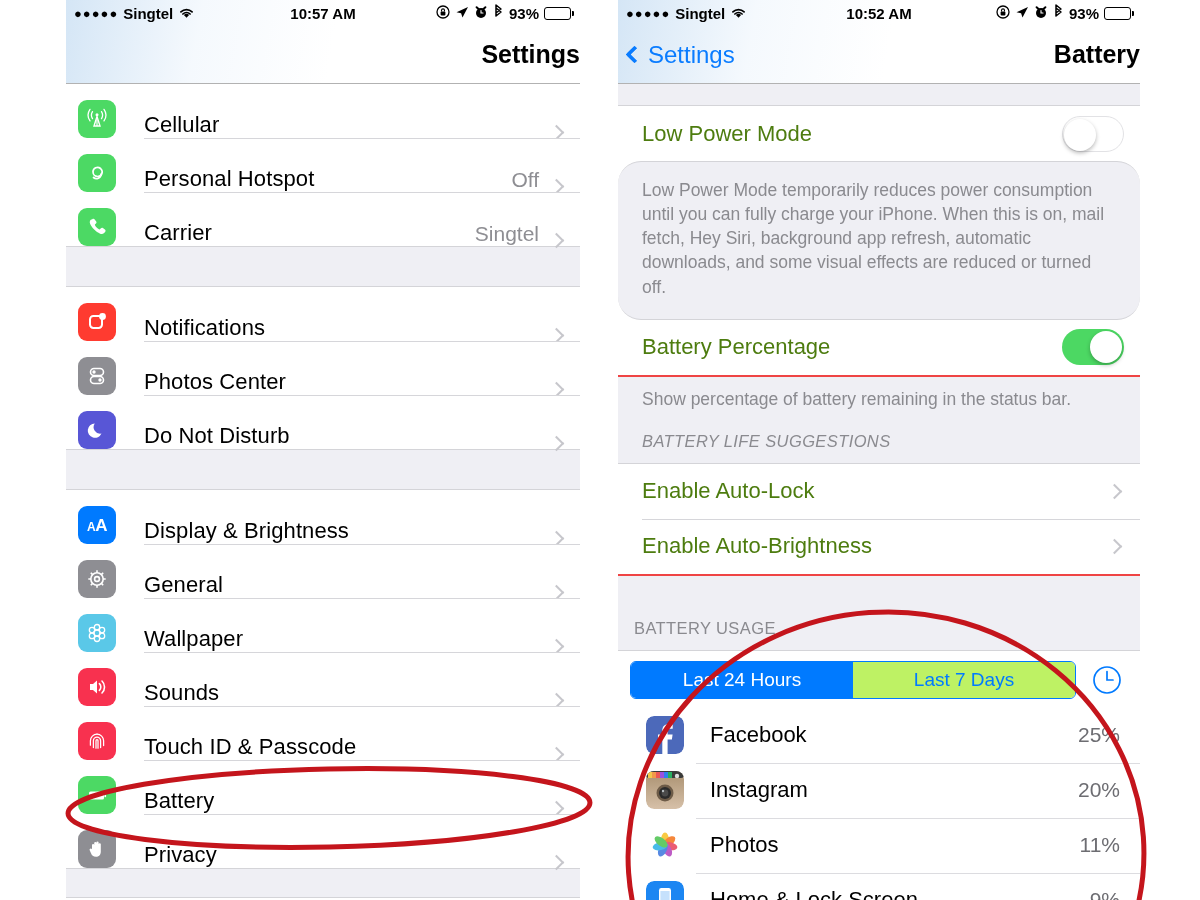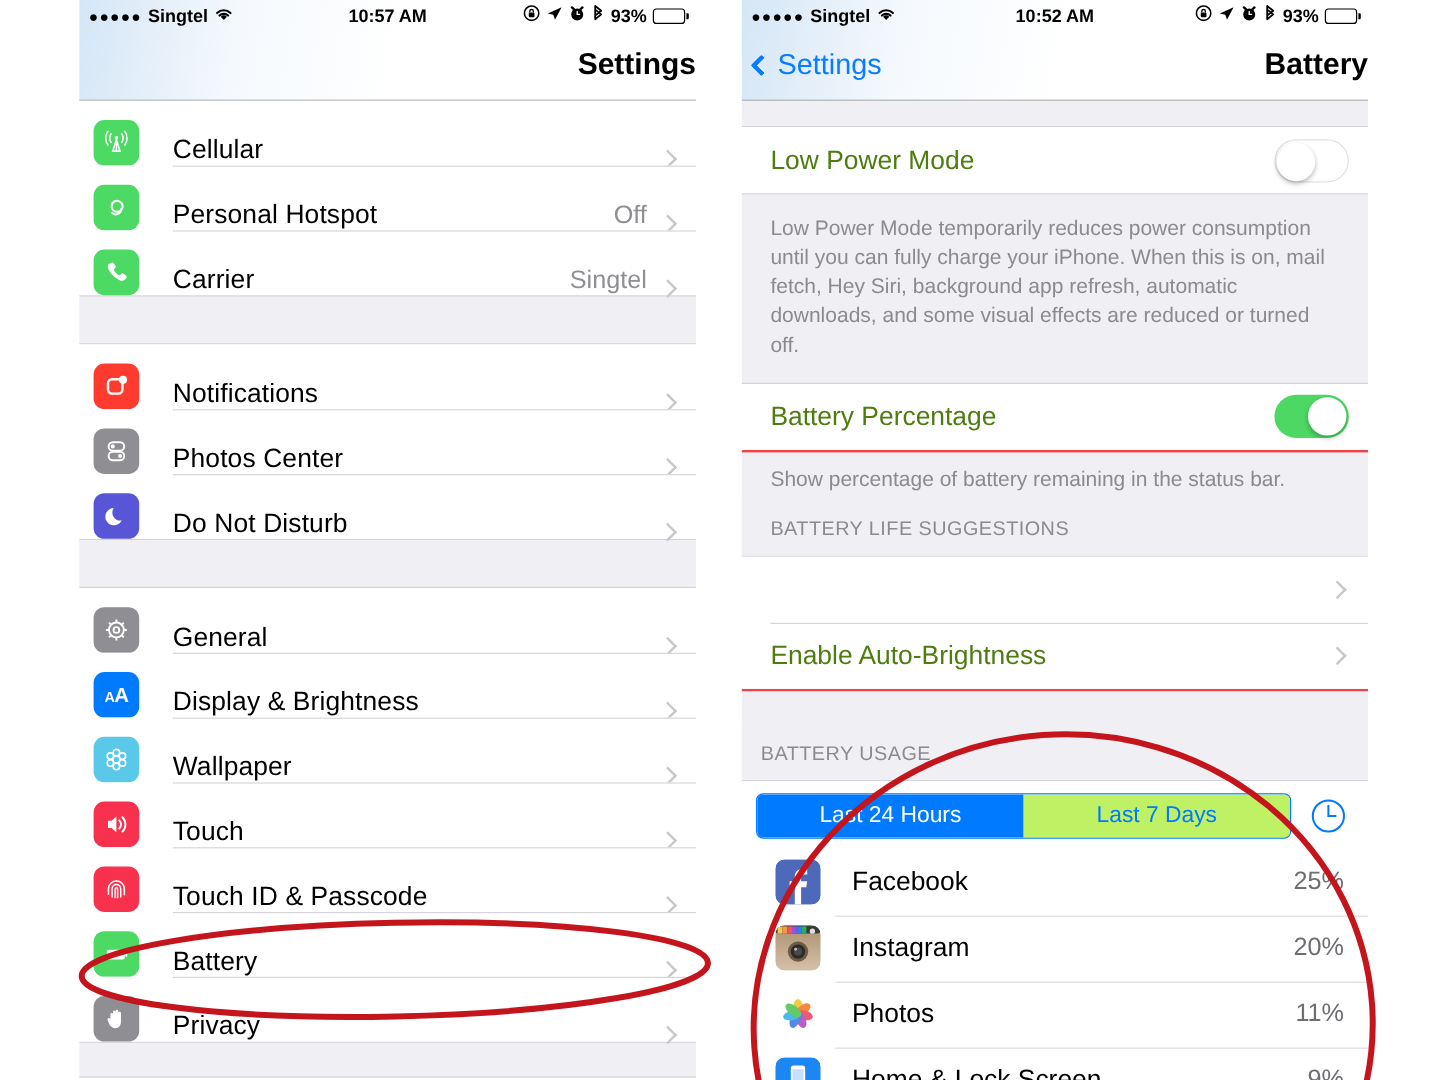--- a/index.html
+++ b/index.html
@@ -92,21 +92,21 @@
   .toggle.on  { background: #4cd863; }
   .knob {
     position: absolute; top: 2px; width: 32px; height: 32px; border-radius: 50%;
     background: #fff; box-shadow: 0 2px 4px rgba(0,0,0,.28);
   }
   .toggle.off .knob { left: 1px; }
   .toggle.on  .knob { right: 2px; }
 
   .footnote {
     background: #efeff4; color: #8a8a8f; font-size: 17.5px; line-height: 1.38;
-    padding: 16px 22px 20px 24px; border-top: 1px solid #d4d4d8; border-bottom: 1px solid #d4d4d8;
+    padding: 16px 22px 20px 24px; border-top: 1px solid #d4d4d8; border-bottom: 1px solid #d4d4d8; border-radius: 23px;
   }
   .gray-block { background: #efeff4; border-top: 2px solid #ef4444; border-bottom: 1px solid #d4d4d8; }
   .sec-head {
     background: #efeff4; color: #8a8a8f; font-size: 16.5px; letter-spacing: .4px;
     padding: 13px 24px 9px 24px;
   }
   .blank-gray { background: #efeff4; height: 42px; border-top: 1px solid #d4d4d8; border-bottom: 1px solid #d4d4d8; }
 
   
   .seg-wrap { display: flex; align-items: center; padding: 10px 16px 9px 12px; background: #fff; gap: 14px; }
@@ -264,40 +264,40 @@
         </div>
         <div class="row-label">Do Not Disturb</div>
         <div class="row-spacer"></div>
         <div class="chev"></div>
       </div>
     </div>
 
     <div class="group-gap"></div>
 
     <div>
+      <div class="row">
+        <div class="row-icon" style="background:#007aff">
+          <span style="font-size:17px;font-weight:bold;line-height:1;letter-spacing:-0.5px;">
+            <span style="font-size:12px;">A</span>A</span>
+        </div>
+        <div class="row-label">Display &amp; Brightness</div>
+        <div class="row-spacer"></div>
+        <div class="chev"></div>
+      </div>
       <div class="row">
         <div class="row-icon" style="background:#8e8e93">
           <svg width="26" height="26" viewBox="0 0 26 26">
               <g fill="none" stroke="#fff" stroke-width="1.6">
                 <circle cx="13" cy="13" r="6.2"></circle>
                 <circle cx="13" cy="13" r="2.4"></circle>
                 <path d="M13 6.8V4.3M13 21.7v-2.5M19.2 13h2.5M4.3 13h2.5M17.4 8.6l1.8-1.8M6.8 19.2l1.8-1.8M17.4 17.4l1.8 1.8M6.8 6.8l1.8 1.8"></path>
               </g>
             </svg>
         </div>
         <div class="row-label">General</div>
-        <div class="row-spacer"></div>
-        <div class="chev"></div>
-      </div>
-      <div class="row">
-        <div class="row-icon" style="background:#007aff">
-          <span style="font-size:17px;font-weight:bold;line-height:1;letter-spacing:-0.5px;">
-            <span style="font-size:12px;">A</span>A</span>
-        </div>
-        <div class="row-label">Display &amp; Brightness</div>
         <div class="row-spacer"></div>
         <div class="chev"></div>
       </div>
       <div class="row">
         <div class="row-icon" style="background:#5ac8e8">
           <svg width="26" height="26" viewBox="0 0 26 26">
               <g fill="none" stroke="#fff" stroke-width="1.3">
                 <circle cx="13" cy="13" r="3"></circle>
                 <circle cx="13" cy="7.2" r="2.7"></circle>
                 <circle cx="13" cy="18.8" r="2.7"></circle>
@@ -312,21 +312,21 @@
         <div class="row-spacer"></div>
         <div class="chev"></div>
       </div>
       <div class="row">
         <div class="row-icon" style="background:#f8314f">
           <svg width="26" height="26" viewBox="0 0 26 26">
               <path d="M6 10h3l4-3.6v13.2L9 16H6z" fill="#fff"></path>
               <path d="M15.4 9.6a4.8 4.8 0 0 1 0 6.8M18 7a8.4 8.4 0 0 1 0 12" stroke="#fff" stroke-width="1.6" fill="none" stroke-linecap="round"></path>
             </svg>
         </div>
-        <div class="row-label">Touch</div>
+        <div class="row-label">Sounds</div>
         <div class="row-spacer"></div>
         <div class="chev"></div>
       </div>
       <div class="row">
         <div class="row-icon" style="background:#f8314f">
           <svg width="24" height="24" viewBox="0 0 24 24">
               <g fill="none" stroke="#fff" stroke-width="1.25" stroke-linecap="round">
                 <path d="M12 5.2c-3.6 0-6.6 2.9-6.6 6.5v4.5"></path>
                 <path d="M18.6 11.7c0-3.6-3-6.5-6.6-6.5"></path>
                 <path d="M8.4 18.6v-6.9a3.6 3.6 0 0 1 7.2 0v6.9"></path>
@@ -438,24 +438,25 @@
     <div class="r-row">
       <div class="r-label">Battery Percentage</div>
       <div class="r-spacer"></div>
       <div class="toggle on">
           <span class="knob"></span>
         </div>
     </div>
 
     <div class="gray-block">
       <div style="color:#8a8a8f;font-size:17.5px;padding:12px 24px 4px 24px;">Show percentage of battery remaining in the status bar.</div>
-      <div class="sec-head" style="border:none;padding-top:18px;padding-bottom:12px;">BATTERY LIFE SUGGESTIONS</div>
+      <div class="sec-head" style="border:none;padding-top:18px;padding-bottom:12px;font-style:italic;">BATTERY LIFE SUGGESTIONS</div>
     </div>
 
     <div class="r-row">
+      <div class="r-label">Enable Auto-Lock</div>
       <div class="r-spacer"></div>
       <div class="chev"></div>
     </div>
     <div class="r-row sep">
       <div class="r-label">Enable Auto-Brightness</div>
       <div class="r-spacer"></div>
       <div class="chev"></div>
     </div>
 
     <div class="gray-block">

